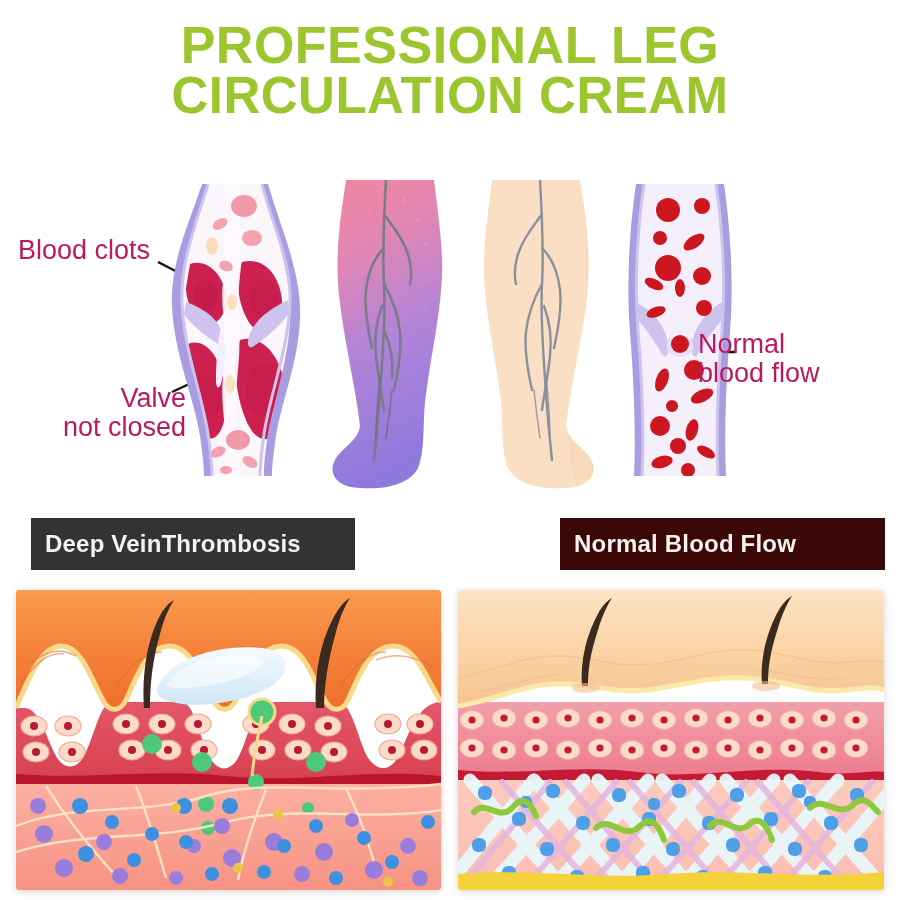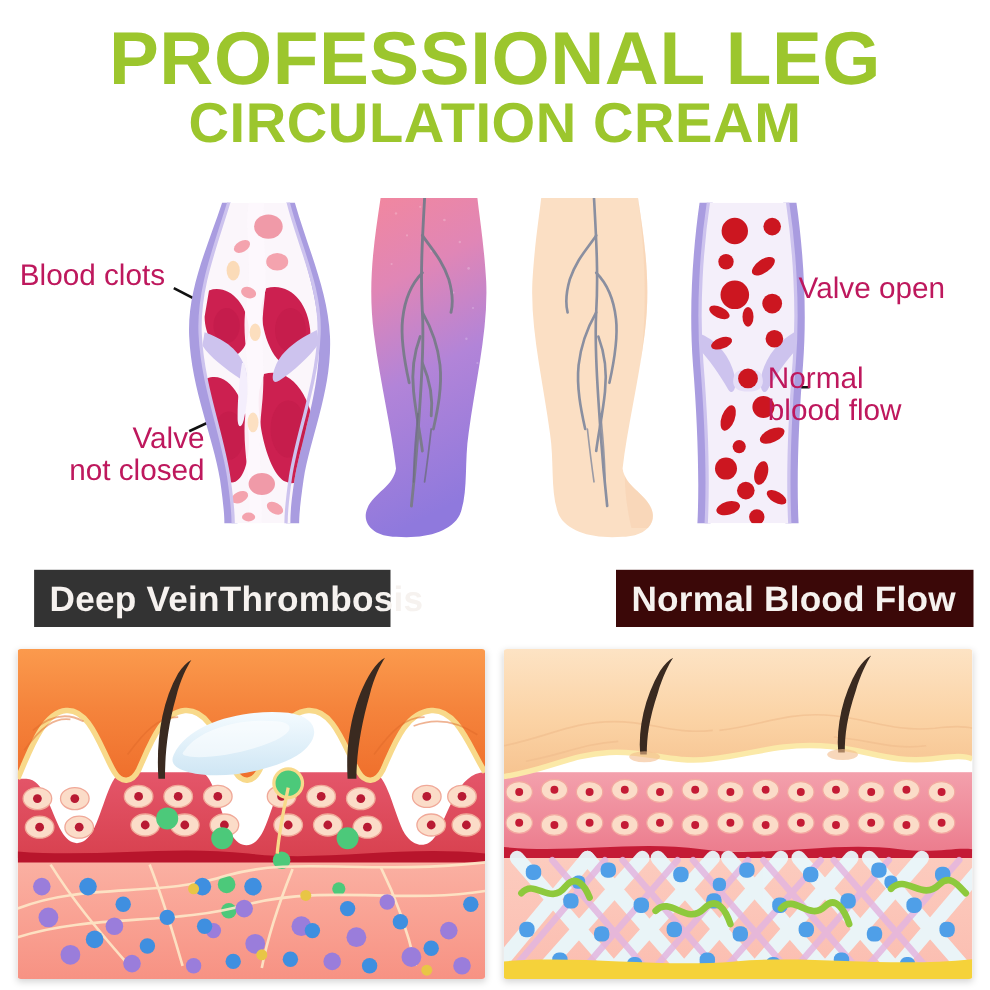--- a/index.html
+++ b/index.html
@@ -22,21 +22,21 @@
     position:absolute;
     left:0; top:20px;
     width:900px;
     text-align:center;
     line-height:0.98;
   }
   .title-line {
     display:block;
     font-family:"Liberation Sans", sans-serif;
     font-weight:bold;
-    font-size:68px;
+    font-size:52px;
     letter-spacing:0.5px;
     color:#9cc62d;
   }
   .title-line.l2 { font-size:51px; }
 
   
   .compare { position:absolute; left:0; top:170px; width:900px; height:340px; }
 
   
   .callout {
@@ -62,21 +62,21 @@
 
   
   .banner {
     position:absolute;
     display:flex; align-items:center; justify-content:flex-start;
     padding:0 14px;
     height:52px;
     color:#f6f2ef;
     font-family:"Liberation Sans", sans-serif;
     font-weight:bold;
-    font-size:32px;
+    font-size:24px;
     letter-spacing:0.2px;
     white-space:nowrap;
   }
   .banner.dvt    { left:31px;  top:518px; width:324px; background:#333333; }
   .banner.normal { left:560px; top:518px; width:325px; background:#3b0808; }
 
   
   .panel {
     position:absolute;
     top:590px; height:300px;
@@ -305,21 +305,20 @@
         </g>
 
         <path d="M26,0 C20,40 16,96 20,146 C24,196 26,250 24,292" fill="none" stroke="#cdc3ee" stroke-width="3"></path>
         <path d="M98,0 C104,40 108,96 104,146 C100,196 98,250 100,292" fill="none" stroke="#cdc3ee" stroke-width="3"></path>
       </svg>
     </div>
 
     <div class="callout lbl-blood-clots">Blood clots</div>
     <div class="callout lbl-valve-closed">Valve
 not closed</div>
-    <div class="callout lbl-valve-open">Valve open</div>
     <div class="callout lbl-normal-flow">Normal
 blood flow</div>
   </div>
 
   <div class="banner dvt">Deep VeinThrombosis</div>
   <div class="banner normal">Normal Blood Flow</div>
 
   <div class="panel left">
     <svg viewBox="0 0 425 300" preserveAspectRatio="none">
       <defs>

